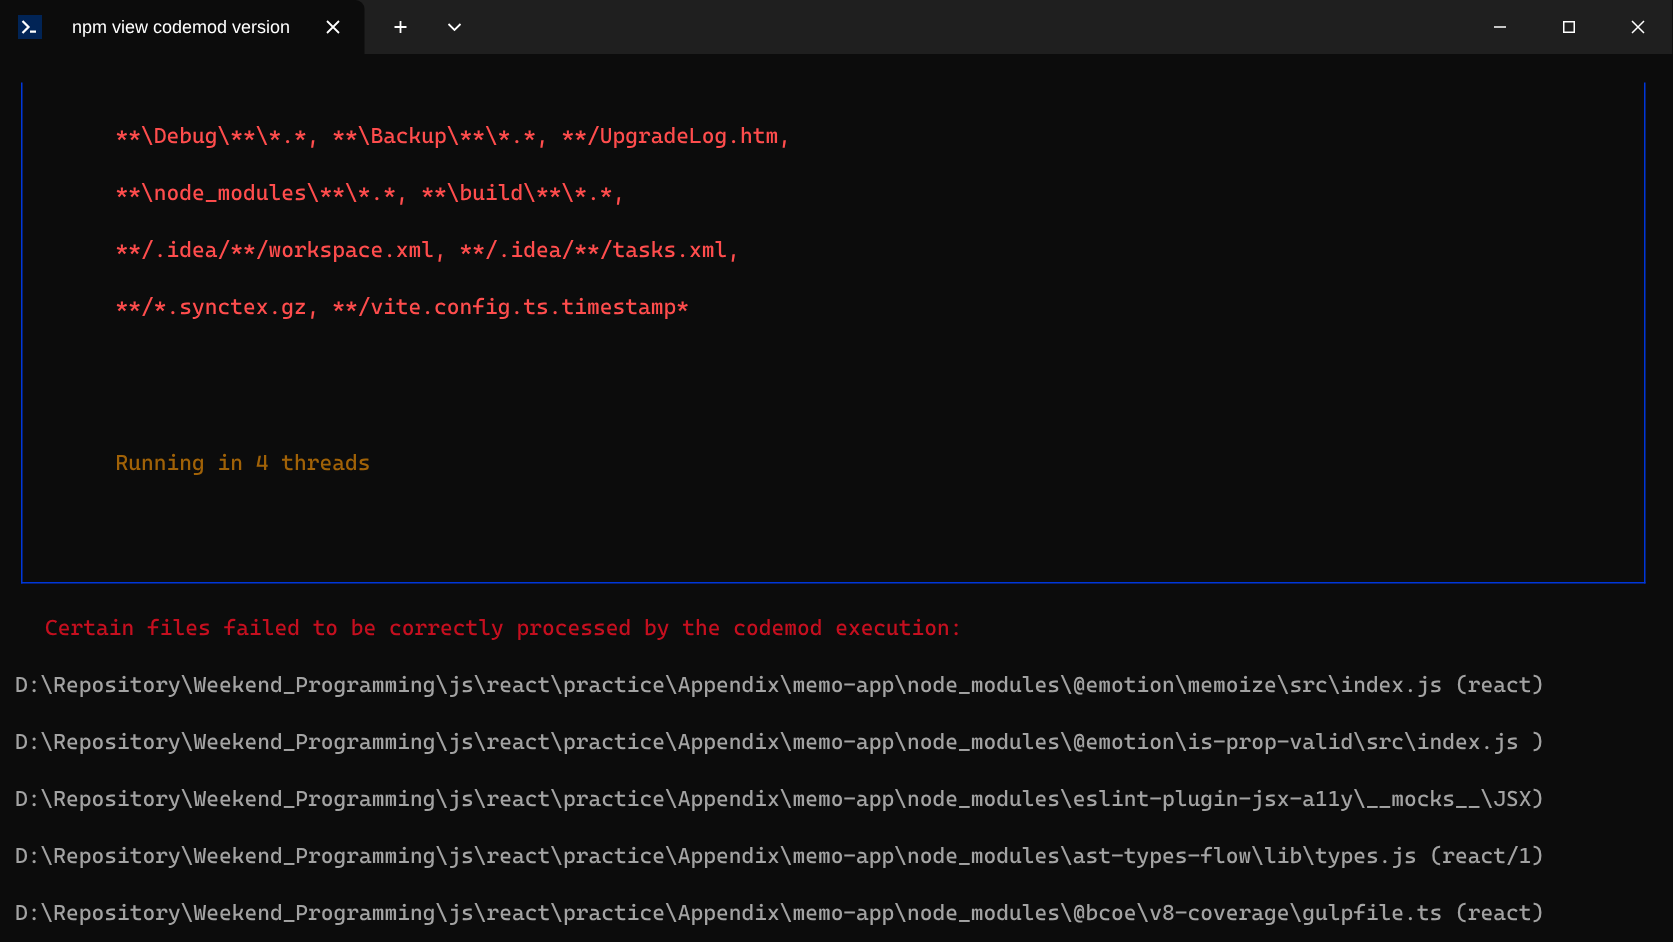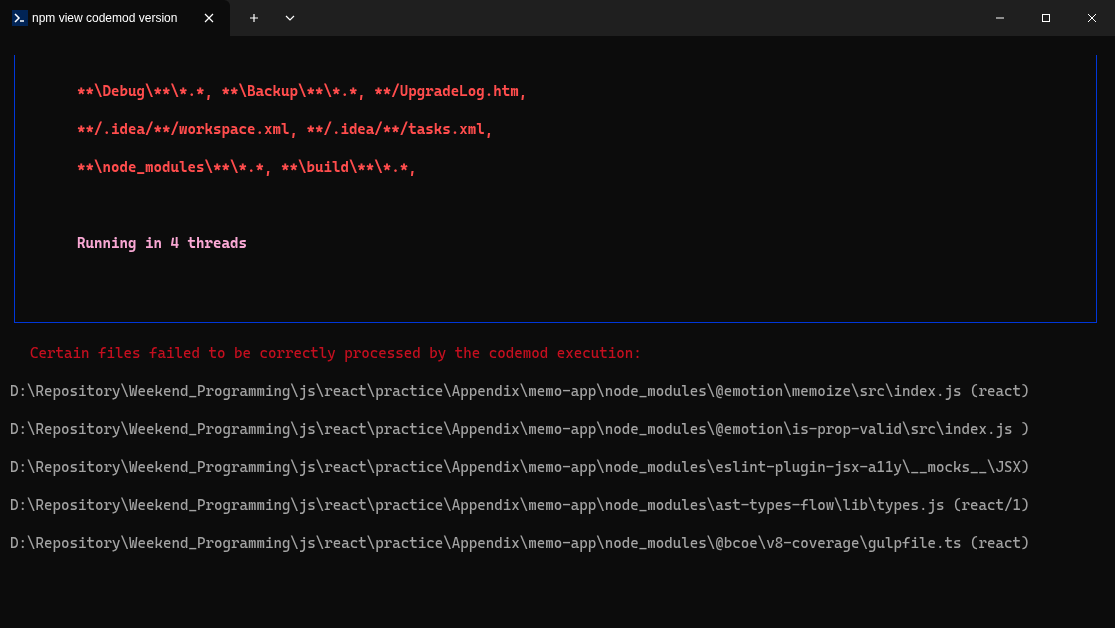--- a/index.html
+++ b/index.html
@@ -16,21 +16,21 @@
   height: 36px;
   background: #1f1f1f;
   display: flex;
   align-items: stretch;
 }
 .tab {
   display: flex;
   align-items: center;
   background: #0c0c0c;
   padding: 0 12px;
-  gap: 4px;
+  gap: 20px;
   min-width: 230px;
   border-top-right-radius: 6px;
 }
 .tab-icon {
   width: 16px;
   height: 16px;
   display: flex;
   align-items: center;
   justify-content: center;
 }
@@ -79,25 +79,25 @@
   white-space: pre;
 }
 .box {
   border: 1px solid #0037da;
   border-top: none;
   padding: 8px 12px 12px 12px;
   margin-bottom: 2px;
   margin-left: 4px;
   margin-right: 8px;
 }
-.indent { padding-left: 50px; font-weight: bold; }
+.indent { padding-left: 50px; }
 .red { color: #a3a3a3; }
 .red-bright { color: #ff4d4d; }
 .crimson { color: #c50f1f; margin-left: 20px; }
-.yellow { color: #f9a8d4; }
+.yellow { color: #a16207; margin-top: 28px; }
 .white { color: #cccccc; }
 .bold-white { color: #f2f2f2; font-weight: bold; }
 .progress-bar {
   display: inline-block;
   background: #0078d4;
   height: 17px;
   width: 370px;
   vertical-align: middle;
 }
 .progress-empty {
@@ -152,22 +152,23 @@
       <svg width="10" height="10" viewBox="0 0 10 10">
           <path d="M1 1 L9 9 M9 1 L1 9" stroke="#fff" stroke-width="1"></path>
         </svg>
     </div>
   </div>
 </div>
 
 <div class="terminal">
 <div class="box">
 <div class="indent red-bright">**\Debug\**\*.*, **\Backup\**\*.*, **/UpgradeLog.htm,</div>
+<div class="indent red-bright">**\node_modules\**\*.*, **\build\**\*.*,</div>
 <div class="indent red-bright">**/.idea/**/workspace.xml, **/.idea/**/tasks.xml,</div>
-<div class="indent red-bright">**\node_modules\**\*.*, **\build\**\*.*,</div>
+<div class="indent red-bright">**/*.synctex.gz, **/vite.config.ts.timestamp*</div>
 <div>&nbsp;</div>
 <div class="indent yellow">Running in 4 threads</div>
 <div>&nbsp;</div>
 </div>
 <div class="crimson">Certain files failed to be correctly processed by the codemod execution:</div>
 <div class="red">D:\Repository\Weekend_Programming\js\react\practice\Appendix\memo-app\node_modules\@emotion\memoize\src\index.js (react)</div>
 <div class="red">D:\Repository\Weekend_Programming\js\react\practice\Appendix\memo-app\node_modules\@emotion\is-prop-valid\src\index.js )</div>
 <div class="red">D:\Repository\Weekend_Programming\js\react\practice\Appendix\memo-app\node_modules\eslint-plugin-jsx-a11y\__mocks__\JSX)</div>
 <div class="red">D:\Repository\Weekend_Programming\js\react\practice\Appendix\memo-app\node_modules\ast-types-flow\lib\types.js (react/1)</div>
 <div class="red">D:\Repository\Weekend_Programming\js\react\practice\Appendix\memo-app\node_modules\@bcoe\v8-coverage\gulpfile.ts (react)</div>

